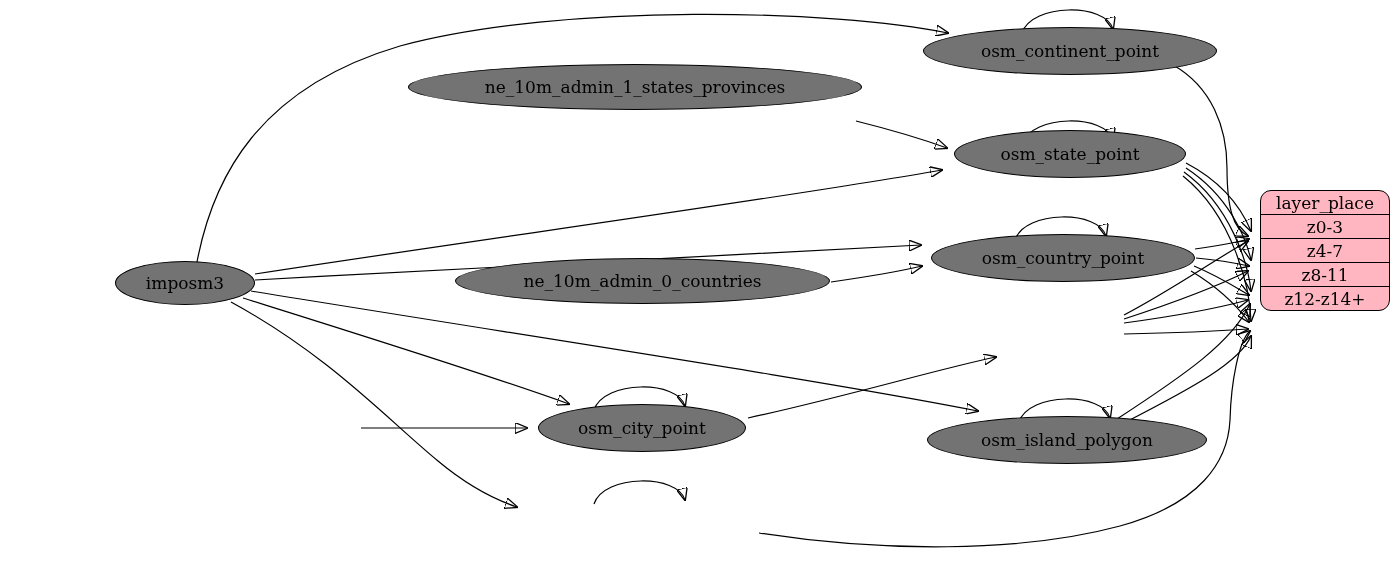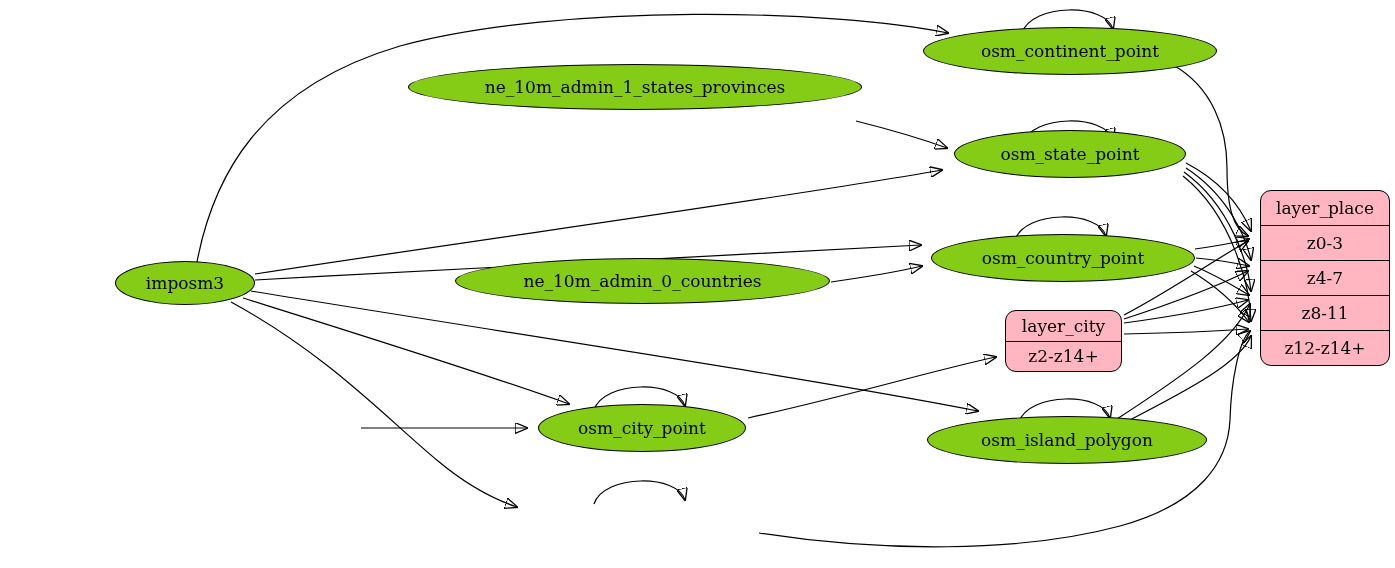--- a/index.html
+++ b/index.html
@@ -8,21 +8,21 @@
     width:1395px;height:568px;
     background:#ffffff;
     font-family:"DejaVu Serif","Liberation Serif",serif;
     overflow:hidden;
   }
   svg.edges{position:absolute;left:0;top:0;z-index:1;}
   svg.edges path{fill:none;stroke:#000;stroke-width:1.2px;}
   .ellipse{
     position:absolute;z-index:2;
     border:1.4px solid #000;border-radius:50%;
-    background:#84cc16;
+    background:#737373;
     display:flex;align-items:center;justify-content:center;
     font-size:17px;color:#000;white-space:nowrap;
     box-sizing:border-box;
   }
   .record{
     position:absolute;z-index:2;
     border:1.6px solid #000;border-radius:11px;
     background:#ffb6c1;
     display:flex;flex-direction:column;
     font-size:17px;color:#000;
@@ -111,26 +111,22 @@
 
   <div class="ellipse" style="left:538px;top:404px;width:208px;height:48px">
     <span>osm_city_point</span>
   </div>
 
   <div class="ellipse" style="left:927px;top:416px;width:280px;height:48px">
     <span>osm_island_polygon</span>
   </div>
 
 
-  <div class="record" style="left:1005px;top:310px;width:117px;height:62px">
-    <div class="rrow">layer_city</div>
-    <div class="rrow">z2-z14+</div>
-  </div>
 
-  <div class="record" style="left:1260px;top:190px;width:130px;height:176px">
+  <div class="record" style="left:1260px;top:190px;width:130px;height:121px">
     <div class="rrow">layer_place</div>
     <div class="rrow">z0-3</div>
     <div class="rrow">z4-7</div>
     <div class="rrow">z8-11</div>
     <div class="rrow">z12-z14+</div>
   </div>
 
 </div>
 
 </body></html>

